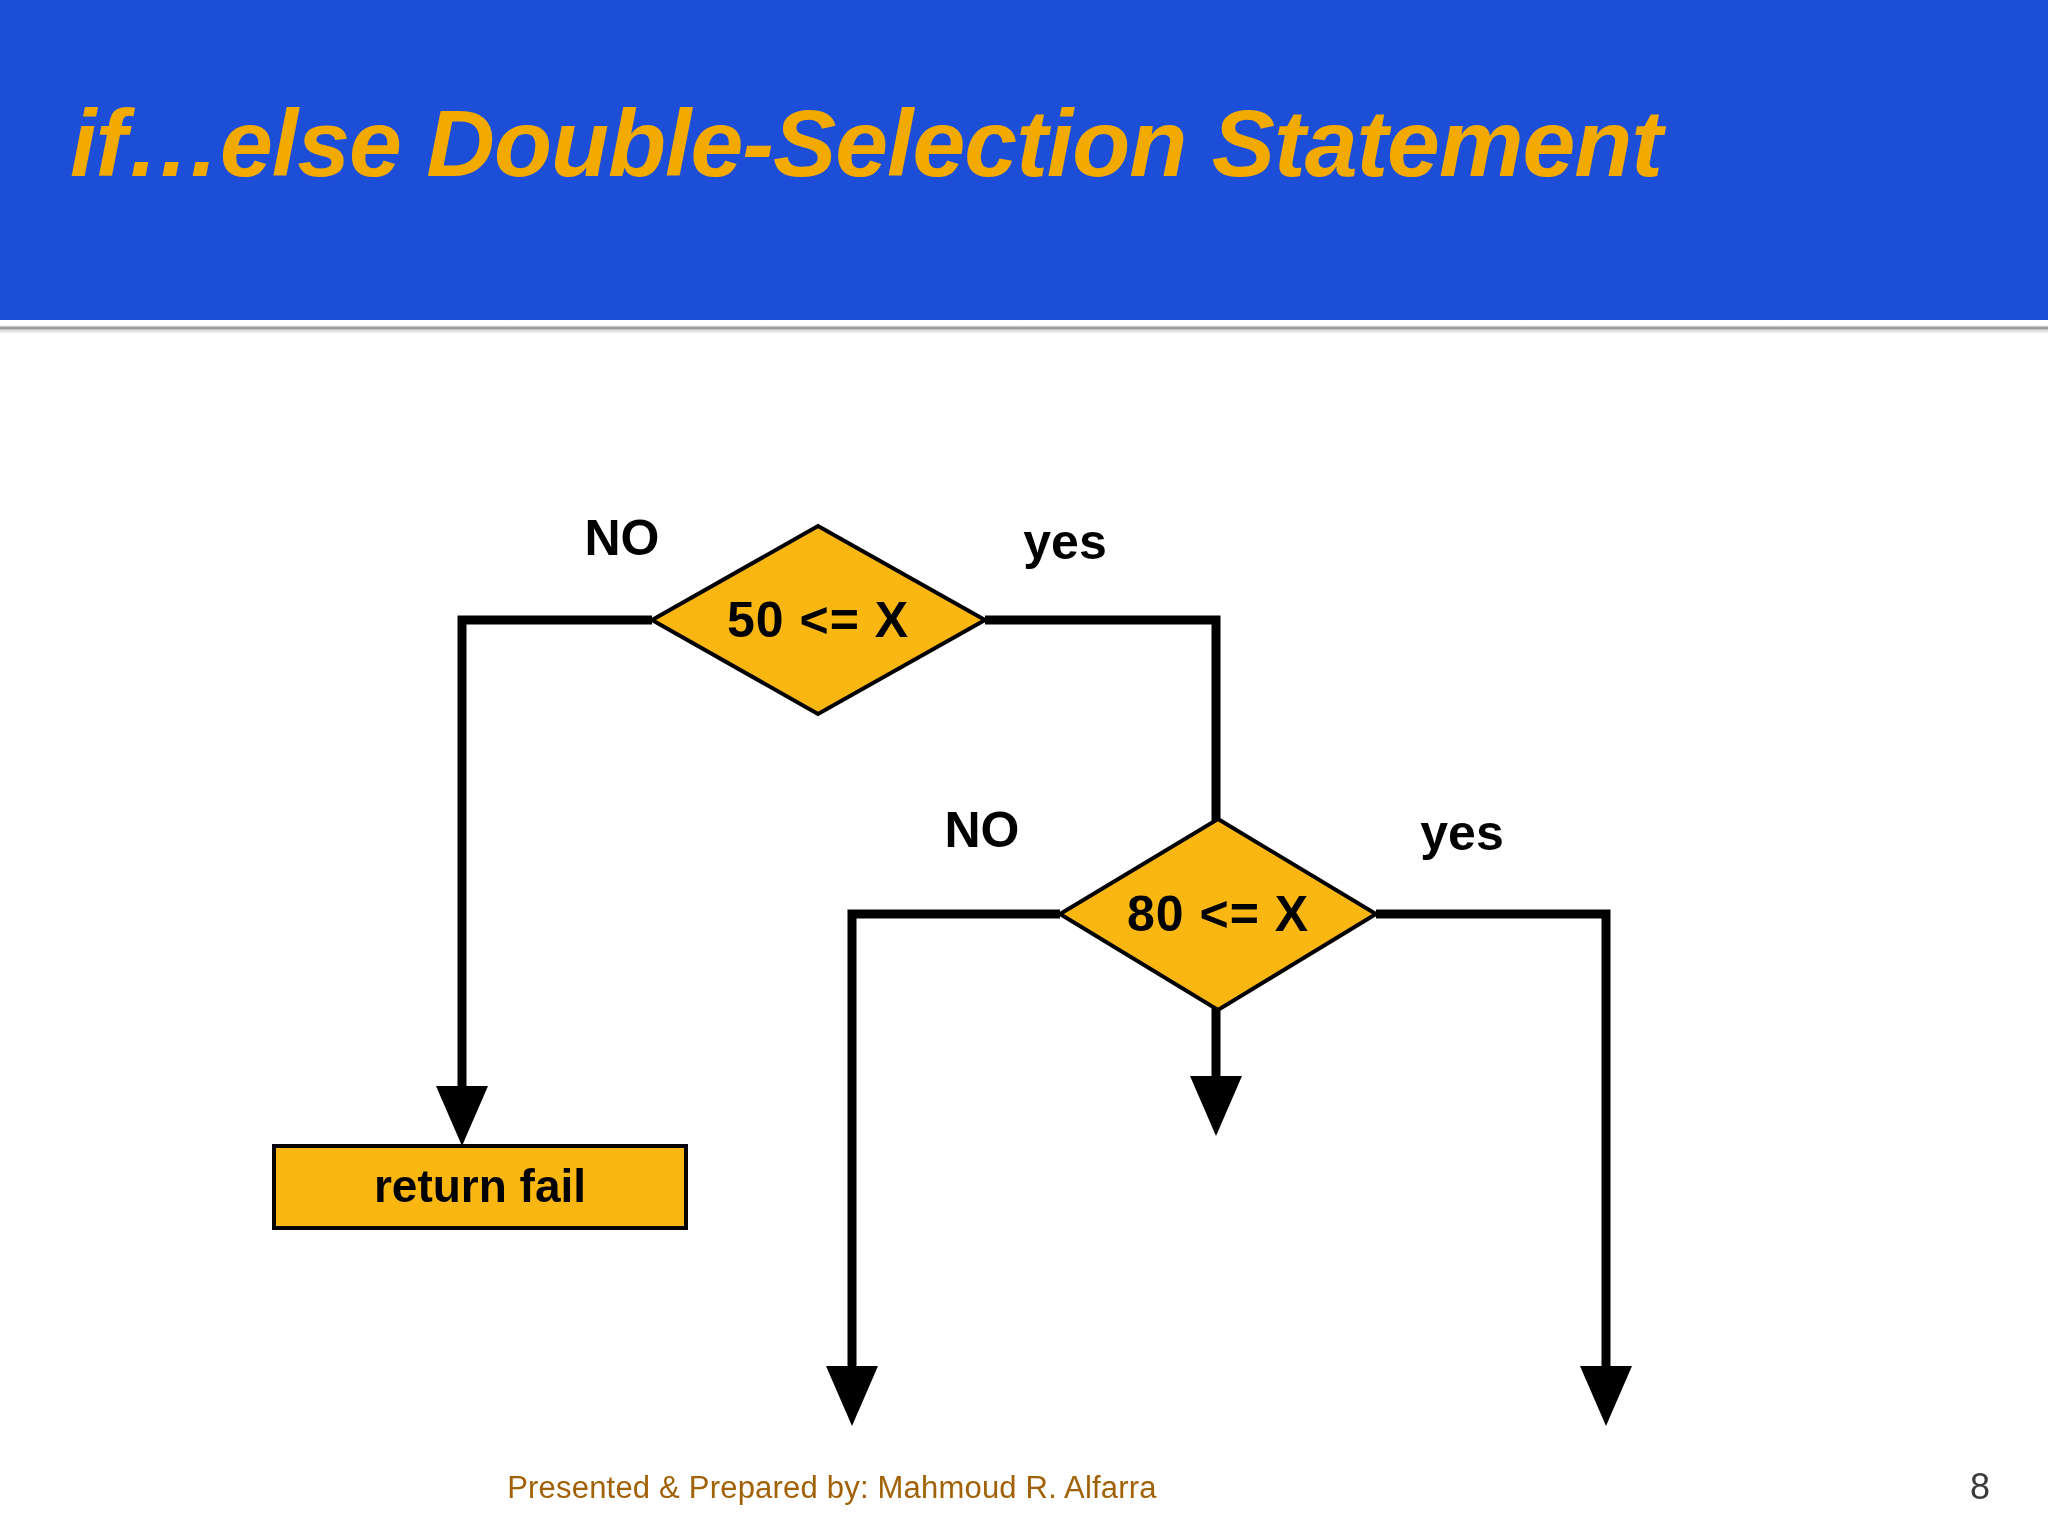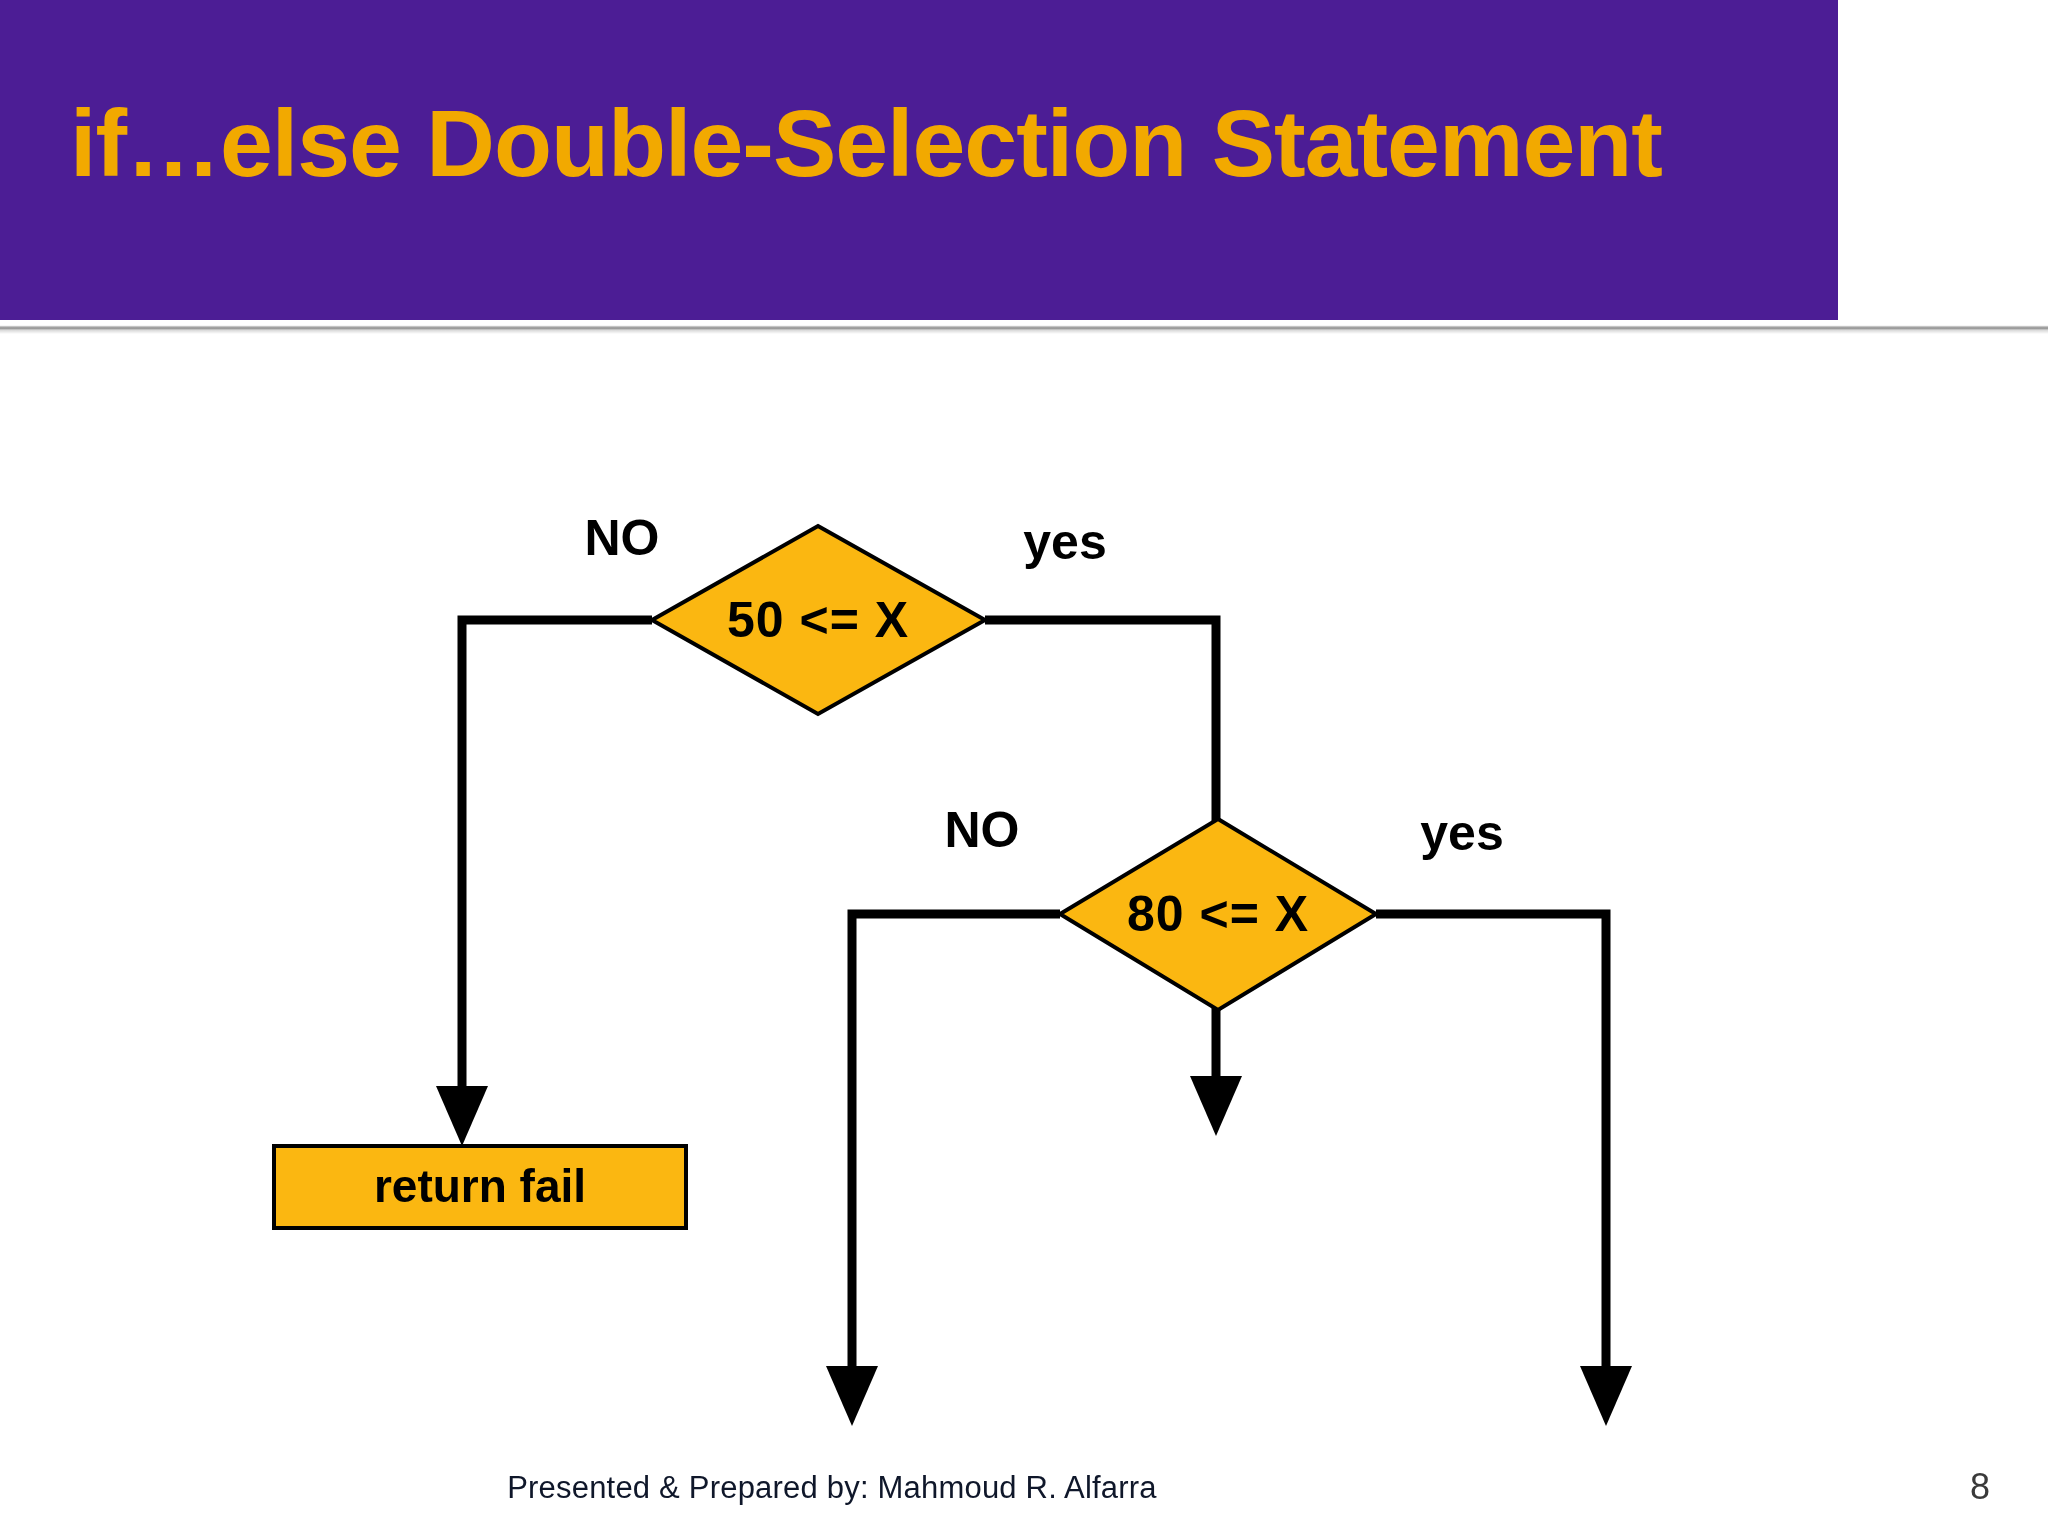--- a/index.html
+++ b/index.html
@@ -20,23 +20,24 @@
     position: absolute;
     inset: 0;
     background: #ffffff;
   }
 
   
   .title-band {
     position: absolute;
     left: 0;
     top: 0;
-    width: 1838px;
+    width: 2048px;
     height: 320px;
-    background: #4c1d95;
+    background: #1d4ed8;
+    font-style: italic;
   }
   .slide-title {
     position: absolute;
     left: 70px;
     top: 88px;
     width: 1900px;
     color: #F2A900;
     font-family: "Liberation Sans", sans-serif;
     font-weight: bold;
     font-size: 95px;
@@ -95,21 +96,21 @@
     dominant-baseline: middle;
   }
 
   
   .footer-note {
     position: absolute;
     left: 0;
     top: 1470px;
     width: 1664px;
     text-align: center;
-    color: #0f172a;
+    color: #a16207;
     font-family: "Liberation Sans", sans-serif;
     font-size: 31px;
     letter-spacing: 0.2px;
   }
   .page-number {
     position: absolute;
     right: 58px;
     top: 1466px;
     color: #3a3a3a;
     font-family: "Liberation Sans", sans-serif;

